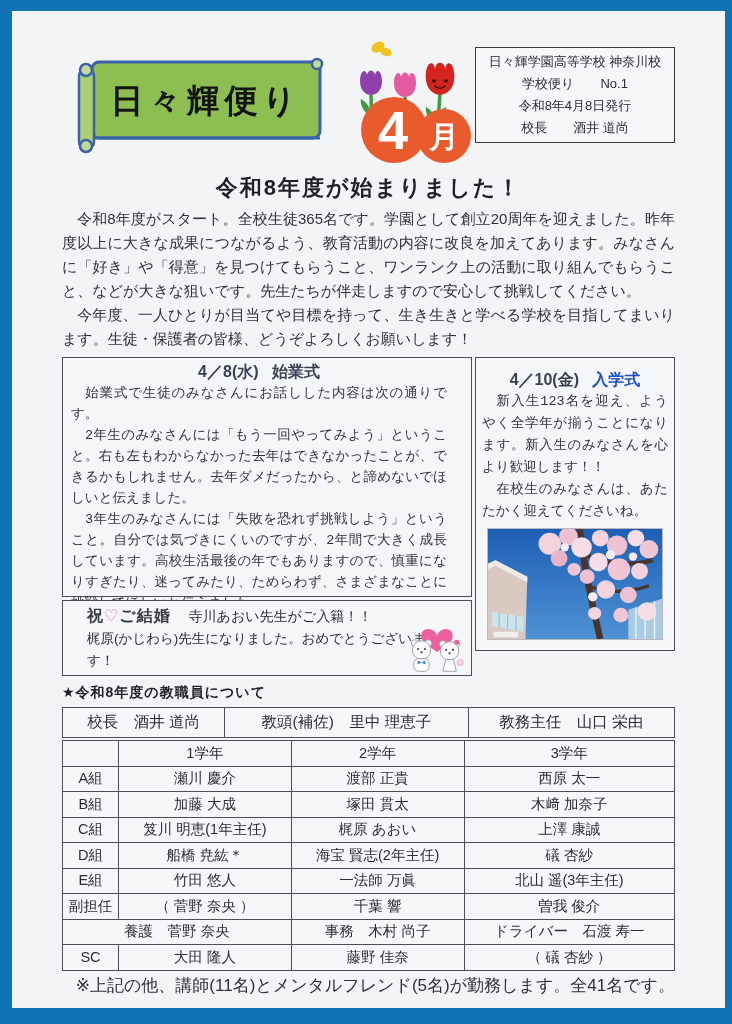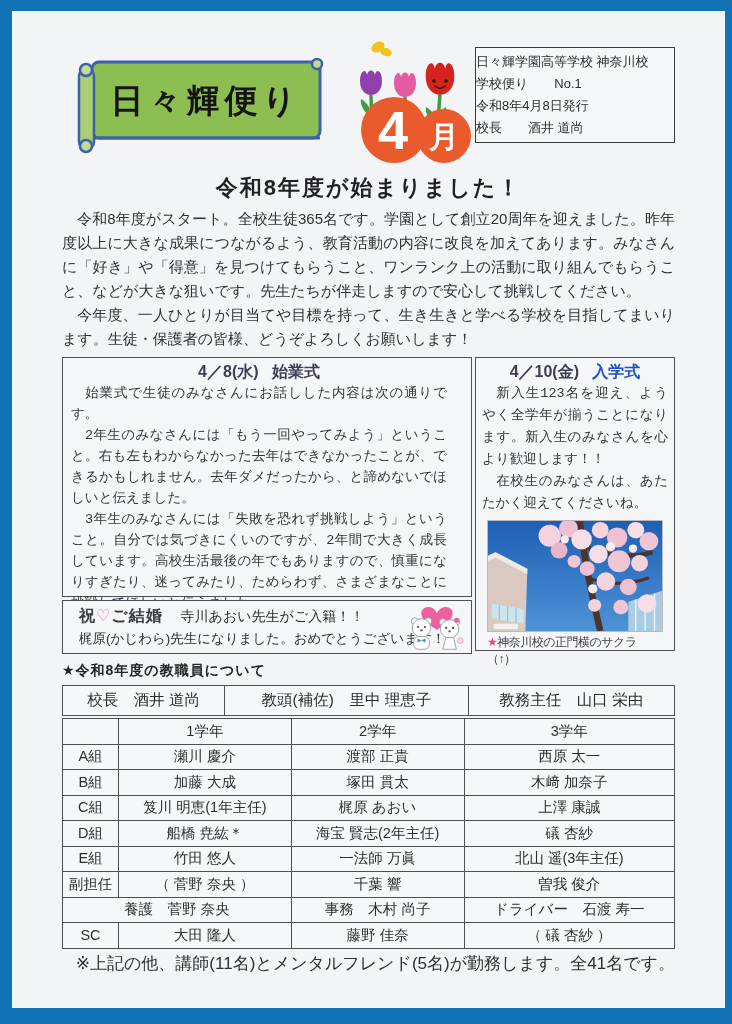--- a/index.html
+++ b/index.html
@@ -10,40 +10,40 @@
            padding:30px 50px 0 50px; overflow:hidden; }
 
   
   .header { position:relative; height:128px; }
   .banner { position:absolute; left:10px; top:14px; width:252px; height:100px; }
   .banner svg { width:100%; height:100%; }
   .banner-text { font-family:"DejaVu Serif","Liberation Serif",serif; font-weight:bold; }
   .month-logo { position:absolute; left:272px; top:-4px; width:142px; height:128px; }
   .info-box { position:absolute; right:0; top:6px; width:200px; height:96px;
               background:#f6f7f9; border:1.5px solid #3a3a3a; display:flex; flex-direction:column;
-              justify-content:center; text-align:left; font-size:13px; line-height:22px; }
+              justify-content:center; text-align:center; font-size:13px; line-height:22px; }
 
   
   .main-title { margin-top:4px; text-align:center; font-size:22px; font-weight:bold; letter-spacing:2px; color:#1f1f26; }
   .intro { margin-top:4px; font-size:15px; line-height:24px; text-align:justify; color:#303038; }
   .intro p { margin:0; }
 
   
   .columns { margin-top:6px; display:flex; gap:3px; align-items:stretch; }
   .col-left { width:410px; display:flex; flex-direction:column; gap:3px; }
   .col-right { width:200px; }
   .event-box { border:1.5px solid #4e4e56; background:#f5f6f8; padding:2px 24px 3px 8px; }
   .event-title { text-align:center; font-size:16px; font-weight:bold; line-height:23px; color:#3a3f55; }
   .event-title .event-name-blue { color:#1d52c8; }
   .event-box p { font-size:13.5px; line-height:21px; text-align:justify; color:#33333b;font-family:Liberation Mono, monospace; }
   .ceremony-box { height:240px; }
-  .entrance-box { height:294px; padding:2px 6px; }
+  .entrance-box { height:294px; padding:10px 6px; }
   .entrance-box p { line-height:22px; }
 
-  .marriage-box { border:1.5px solid #4e4e56; background:#f5f6f8; padding:3px 16px; position:relative; flex:1; }
+  .marriage-box { border:1.5px solid #4e4e56; background:#f5f6f8; padding:3px 24px; position:relative; flex:1; }
   .marriage-box .line1 { font-size:14px; line-height:23px; }
   .marriage-label { font-size:16px; font-weight:bold; color:#3a3a42; letter-spacing:1px; }
   .heart { color:#f0679f; }
   .marriage-box .line2 { font-size:13.5px; line-height:22px; }
   .bears { position:absolute; right:3px; bottom:2px; width:62px; height:50px; }
 
   .photo-frame { margin:5px auto 0 auto; width:176px; }
   .photo-frame svg { display:block; width:176px; height:112px; border:1px solid #b9b9bf; }
   .photo-caption { margin-top:2px; font-size:12px; color:#3d3d45; letter-spacing:-0.5px; }
   .photo-caption .star { color:#e24a8c; }
@@ -236,21 +236,20 @@
                 <circle cx="170" cy="90" r="10" fill="#f6dde6"></circle>
                   <circle cx="142" cy="94" r="8" fill="#f0c6d5"></circle>
                 <circle cx="114" cy="92" r="7" fill="#f3d3de"></circle>
                   <circle cx="92" cy="44" r="7" fill="#f0c6d5"></circle>
                 <circle cx="131" cy="28" r="5" fill="#fbecf2"></circle>
                   <circle cx="155" cy="30" r="4.5" fill="#fbecf2"></circle>
                 <circle cx="112" cy="74" r="5" fill="#fbecf2"></circle>
                   <circle cx="82" cy="20" r="4.5" fill="#fbecf2"></circle>
               </g>
             </svg>
-            <div class="photo-caption"><span class="star">★</span><span>神奈川校の正門横のサクラ（↑）</span></div>
           </div>
         </div>
       </div>
     </div>
 
     <div class="staff-heading">★令和8年度の教職員について</div>
 
     <table class="leadership">
       <tbody>
         <tr>

